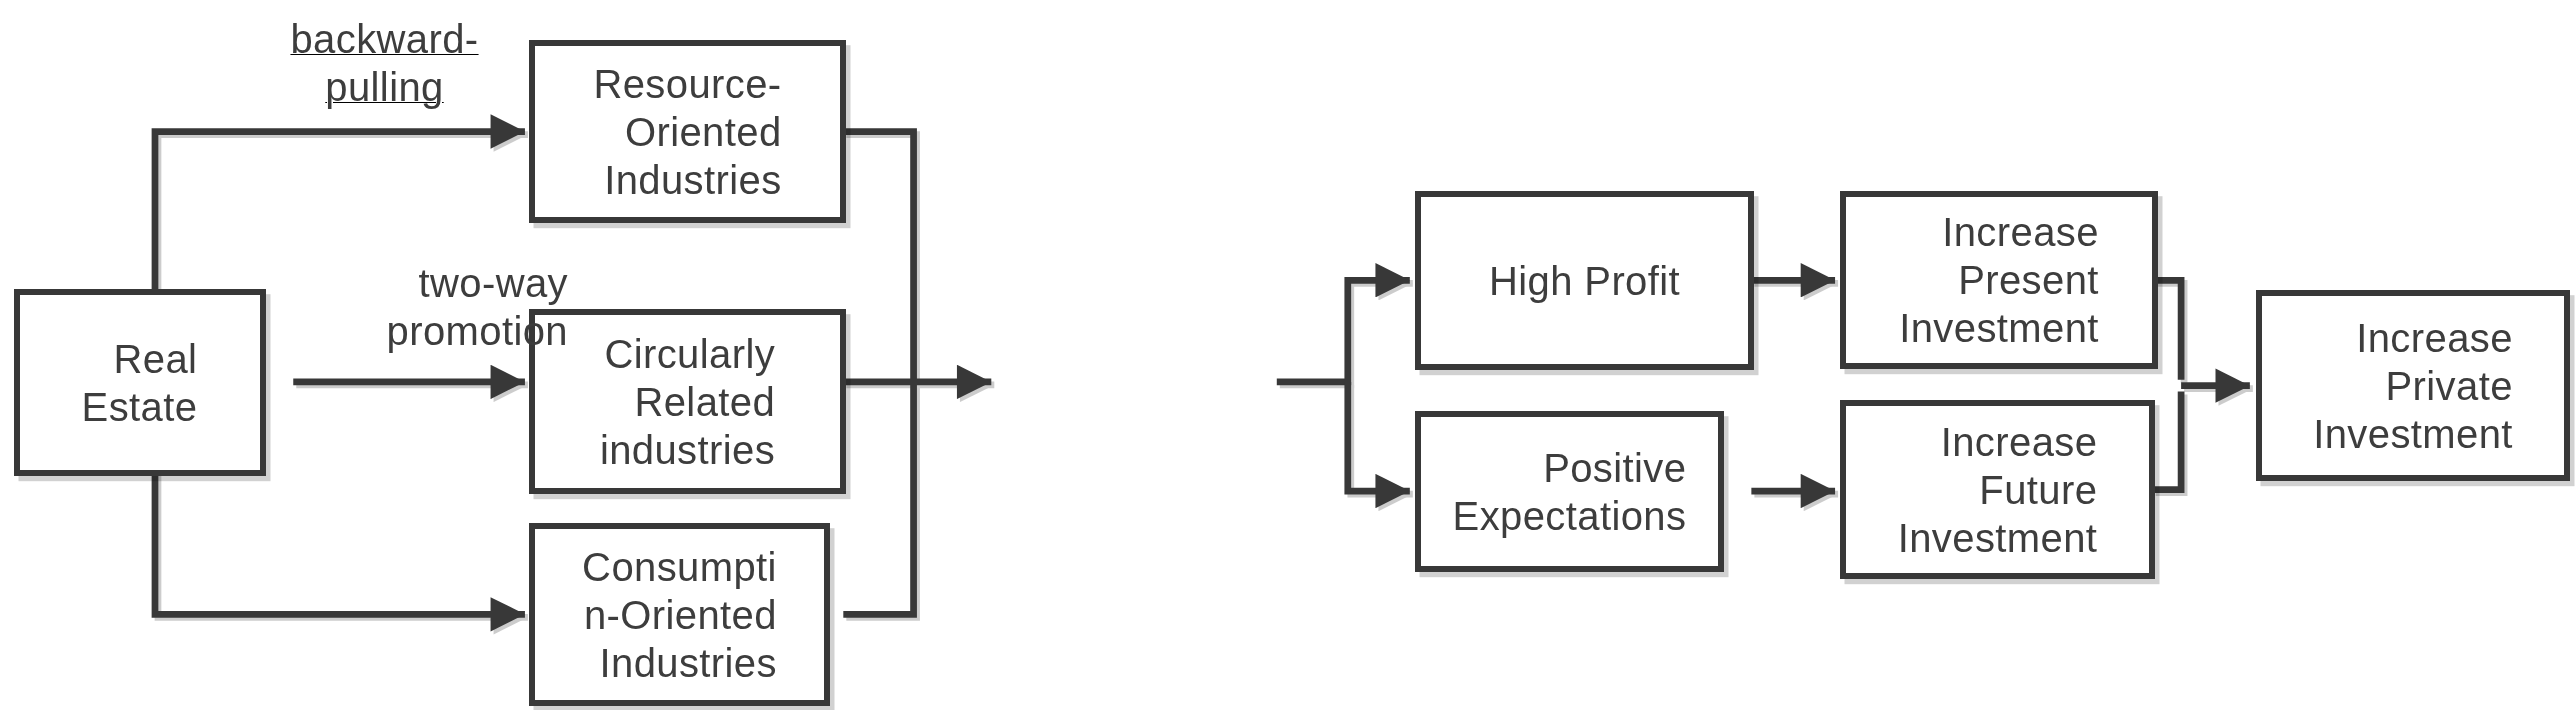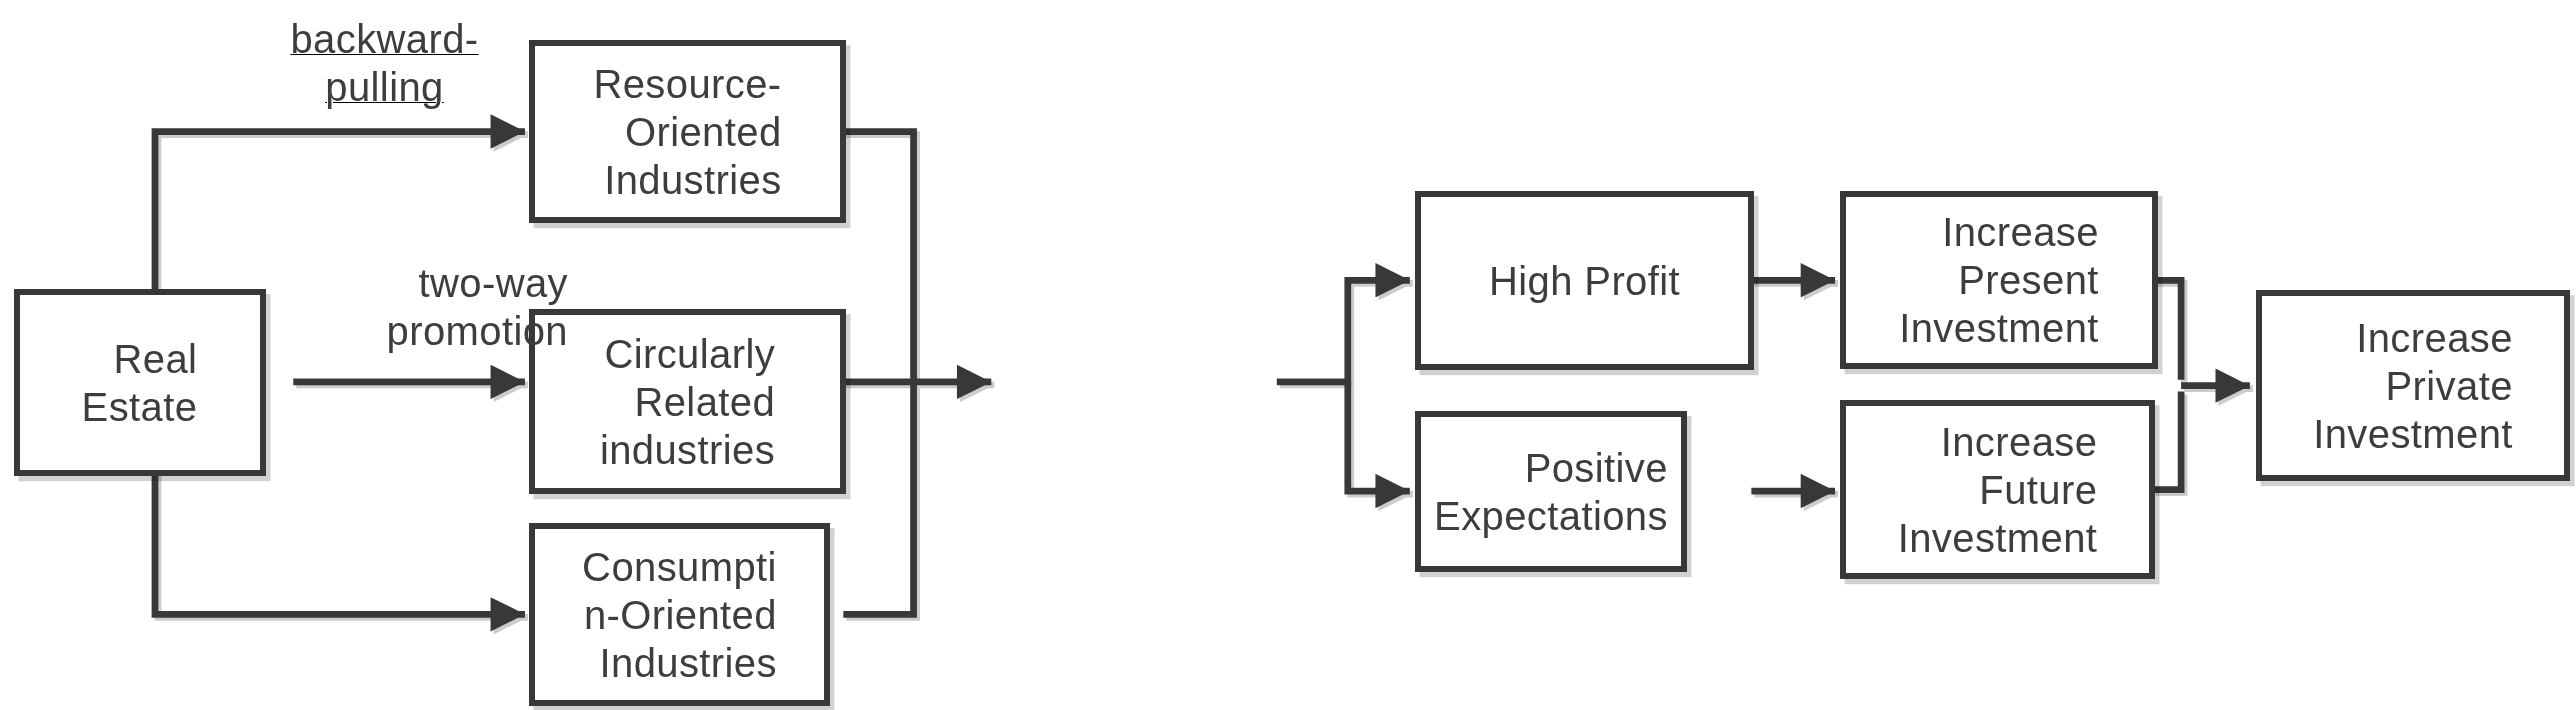--- a/index.html
+++ b/index.html
@@ -98,21 +98,21 @@
     <span class="label">Consumpti
 n-Oriented
 Industries</span>
   </div>
 
 
   <div class="node" style="left:1415px; top:191px; width:339px; height:179px;">
     <span class="label">High Profit</span>
   </div>
 
-  <div class="node" style="left:1415px; top:411px; width:272px; height:161px;">
+  <div class="node" style="left:1415px; top:411px; width:309px; height:161px;">
     <span class="label">Positive
 Expectations</span>
   </div>
 
   <div class="node" style="left:1840px; top:191px; width:318px; height:178px;">
     <span class="label">Increase
 Present
 Investment</span>
   </div>
 

